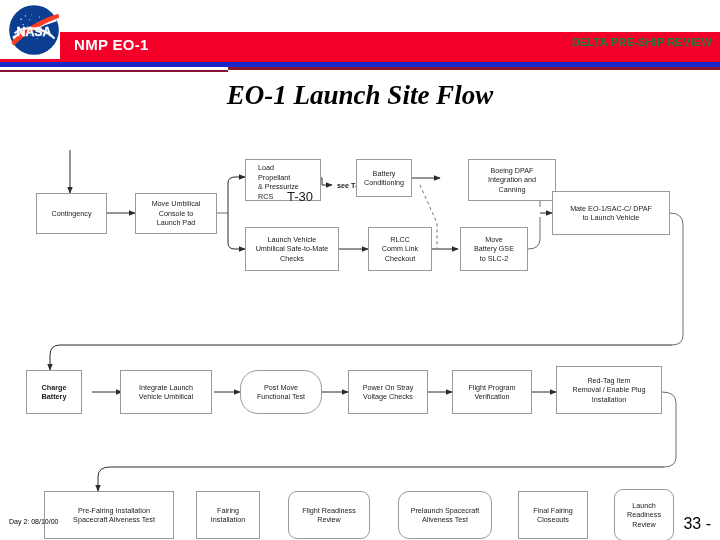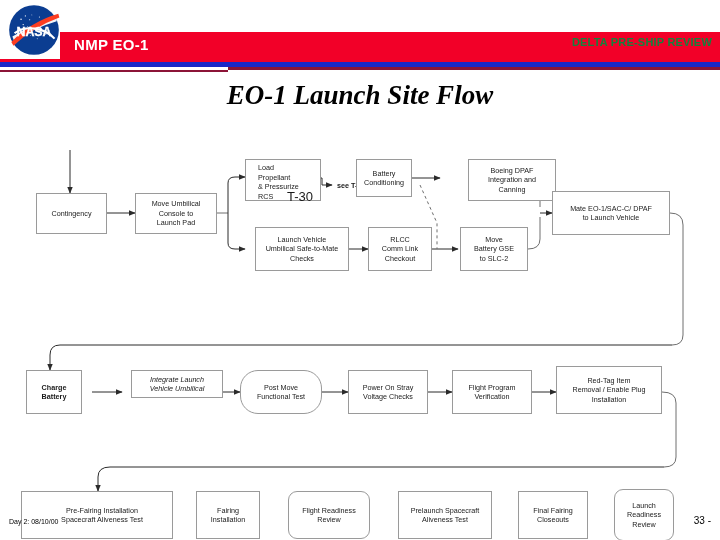--- a/index.html
+++ b/index.html
@@ -102,21 +102,21 @@
     white-space: nowrap;
   }
 
   
   #footer-date {
     position: absolute; left: 9px; top: 518px;
     font-size: 7px; color: #000000;
   }
   #footer-page {
     position: absolute; right: 9px; top: 515px;
-    font-size: 10px; color: #000000;
+    font-size: 16px; color: #000000;
   }
 </style>
 </head>
 <body>
 
 <div id="header-band">
 
   <svg id="nasa-logo" viewBox="0 0 100 100">
     <circle cx="50" cy="50" r="46" fill="#0b3d91"></circle>
     <g fill="#ffffff">
@@ -218,21 +218,21 @@
 
   <div class="node" style="left:135px;top:48px;width:82px;height:41px;">
     <span class="label">Move Umbilical<br>Console to<br>Launch Pad</span>
   </div>
 
   <div class="node" style="left:245px;top:14px;width:76px;height:42px;justify-content:flex-start;align-items:flex-start;padding:3px 12px;text-align:left;">
     <span class="label">Load Propellant<br>&amp; Pressurize<br>RCS</span>
   </div>
   <div class="tminus" style="left:287px;top:44px;">T-30</div>
 
-  <div class="node" style="left:245px;top:82px;width:94px;height:44px;margin-left:10px;">
+  <div class="node" style="left:245px;top:82px;width:94px;height:44px;">
     <span class="label">Launch Vehicle<br>Umbilical Safe-to-Mate<br>Checks</span>
   </div>
 
   <div class="annot" style="left:337px;top:36px;">see T-30 countdown</div>
 
   <div class="node" style="left:356px;top:14px;width:56px;height:38px;">
     <span class="label">Battery<br>Conditioning</span>
   </div>
 
   <div class="node" style="left:368px;top:82px;width:64px;height:44px;">
@@ -247,46 +247,46 @@
     <span class="label">Move<br>Battery GSE<br>to SLC-2</span>
   </div>
 
   <div class="node" style="left:552px;top:46px;width:118px;height:44px;">
     <span class="label">Mate EO-1/SAC-C/ DPAF<br>to Launch Vehicle</span>
   </div>
 
   <div class="node" style="left:26px;top:225px;width:56px;height:44px;font-weight:bold;">
     <span class="label">Charge<br>Battery</span>
   </div>
-  <div class="node" style="left:131px;top:225px;width:92px;height:28px;font-style:italic;">
+  <div class="node" style="left:120px;top:225px;width:92px;height:44px;">
     <span class="label">Integrate Launch<br>Vehicle Umbilical</span>
   </div>
   <div class="node" style="left:240px;top:225px;width:82px;height:44px;border-radius:18px;">
     <span class="label">Post Move<br>Functional Test</span>
   </div>
   <div class="node" style="left:348px;top:225px;width:80px;height:44px;">
     <span class="label">Power On Stray<br>Voltage Checks</span>
   </div>
   <div class="node" style="left:452px;top:225px;width:80px;height:44px;">
     <span class="label">Flight Program<br>Verification</span>
   </div>
   <div class="node" style="left:556px;top:221px;width:106px;height:48px;">
     <span class="label">Red-Tag Item<br>Removal / Enable Plug<br>Installation</span>
   </div>
 
-  <div class="node" style="left:21px;top:346px;width:152px;height:48px;padding-left:12px;">
+  <div class="node" style="left:44px;top:346px;width:130px;height:48px;padding-left:12px;">
     <span class="label">Pre-Fairing Installation<br>Spacecraft Aliveness Test</span>
   </div>
   <div class="node" style="left:196px;top:346px;width:64px;height:48px;">
     <span class="label">Fairing<br>Installation</span>
   </div>
   <div class="node rounded" style="left:288px;top:346px;width:82px;height:48px;text-align:center;">
     <span class="label">Flight Readiness<br>Review</span>
   </div>
-  <div class="node" style="left:398px;top:346px;width:94px;height:48px;">
+  <div class="node" style="left:398px;top:346px;width:94px;height:48px;border-radius:11px;">
     <span class="label">Prelaunch Spacecraft<br>Aliveness Test</span>
   </div>
   <div class="node" style="left:518px;top:346px;width:70px;height:48px;">
     <span class="label">Final Fairing<br>Closeouts</span>
   </div>
   <div class="node rounded" style="left:614px;top:344px;width:60px;height:52px;">
     <span class="label">Launch<br>Readiness<br>Review</span>
   </div>
 
 </div>

